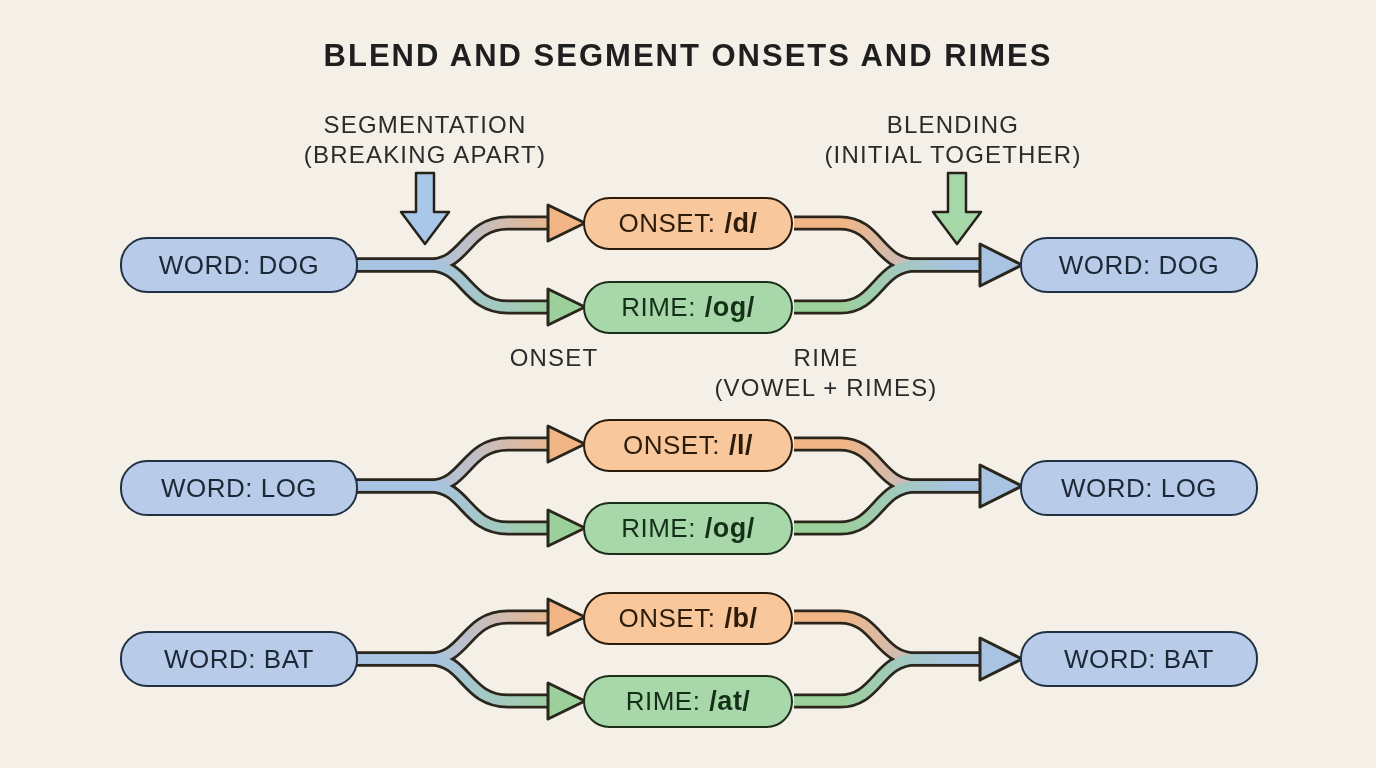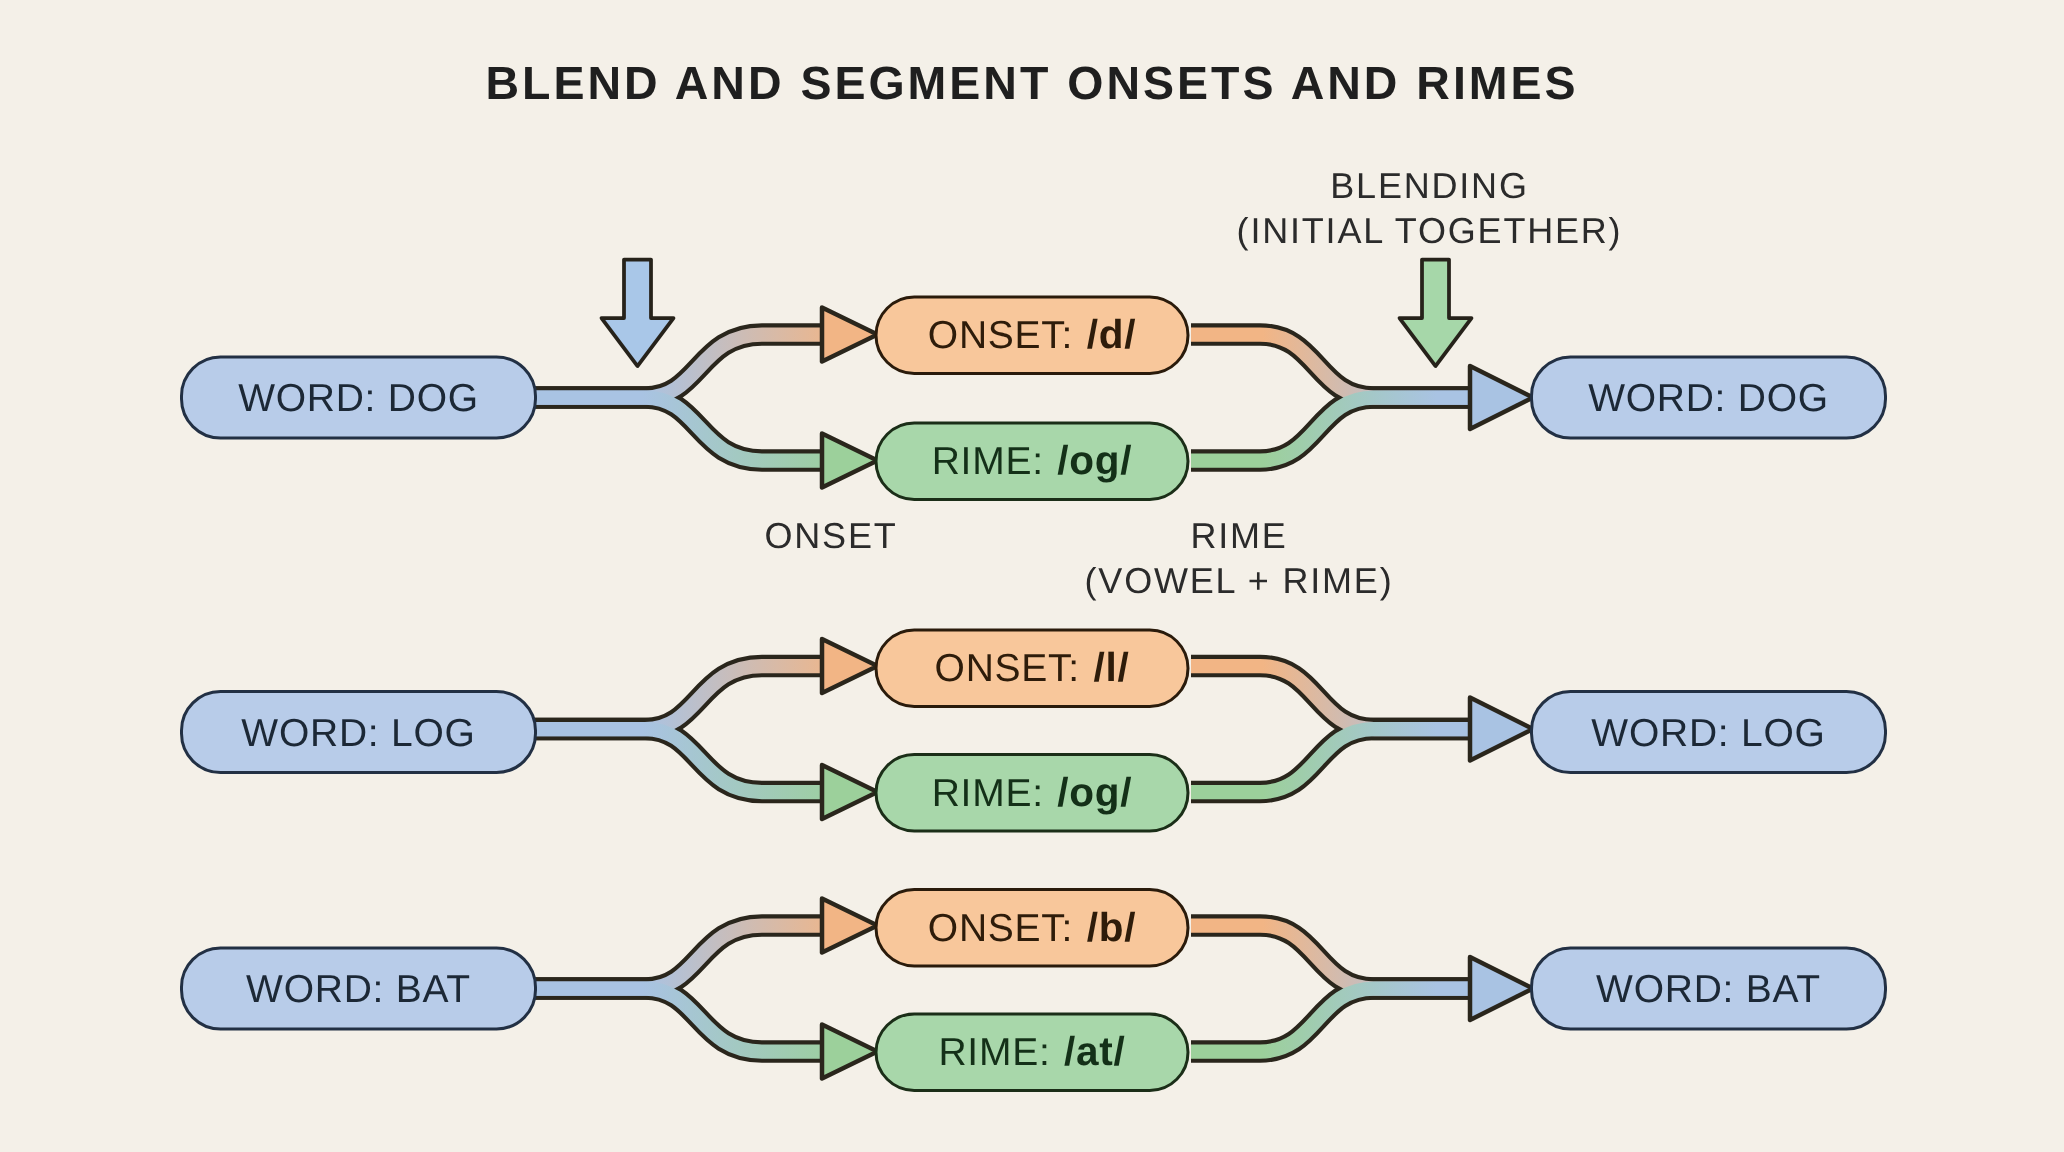--- a/index.html
+++ b/index.html
@@ -108,30 +108,34 @@
     <use href="#rowconn" y="265"></use>
     <use href="#rowconn" y="486"></use>
     <use href="#rowconn" y="659"></use>
 
     <polygon class="downarrow blue" points="416,173 434,173 434,212 449,212 425,244 401,212 416,212"></polygon>
     <polygon class="downarrow green" points="948,173 966,173 966,212 981,212 957,244 933,212 948,212"></polygon>
   </svg>
 
   <div class="title">BLEND AND SEGMENT ONSETS AND RIMES</div>
 
+  <div class="note note-seg">
+    <div>SEGMENTATION</div>
+    <div>(BREAKING APART)</div>
+  </div>
   <div class="note note-blend">
     <div>BLENDING</div>
     <div>(INITIAL TOGETHER)</div>
   </div>
   <div class="note note-onset">
     <div>ONSET</div>
   </div>
   <div class="note note-rime">
     <div>RIME</div>
-    <div>(VOWEL + RIME)</div>
+    <div>(VOWEL + RIMES)</div>
   </div>
 
   <div class="pill pill-word r1">
     <span>WORD: DOG</span>
   </div>
   <div class="pill pill-onset r1">
     <span class="lbl">ONSET:</span>
     <span class="val">/d/</span>
   </div>
   <div class="pill pill-rime r1">

